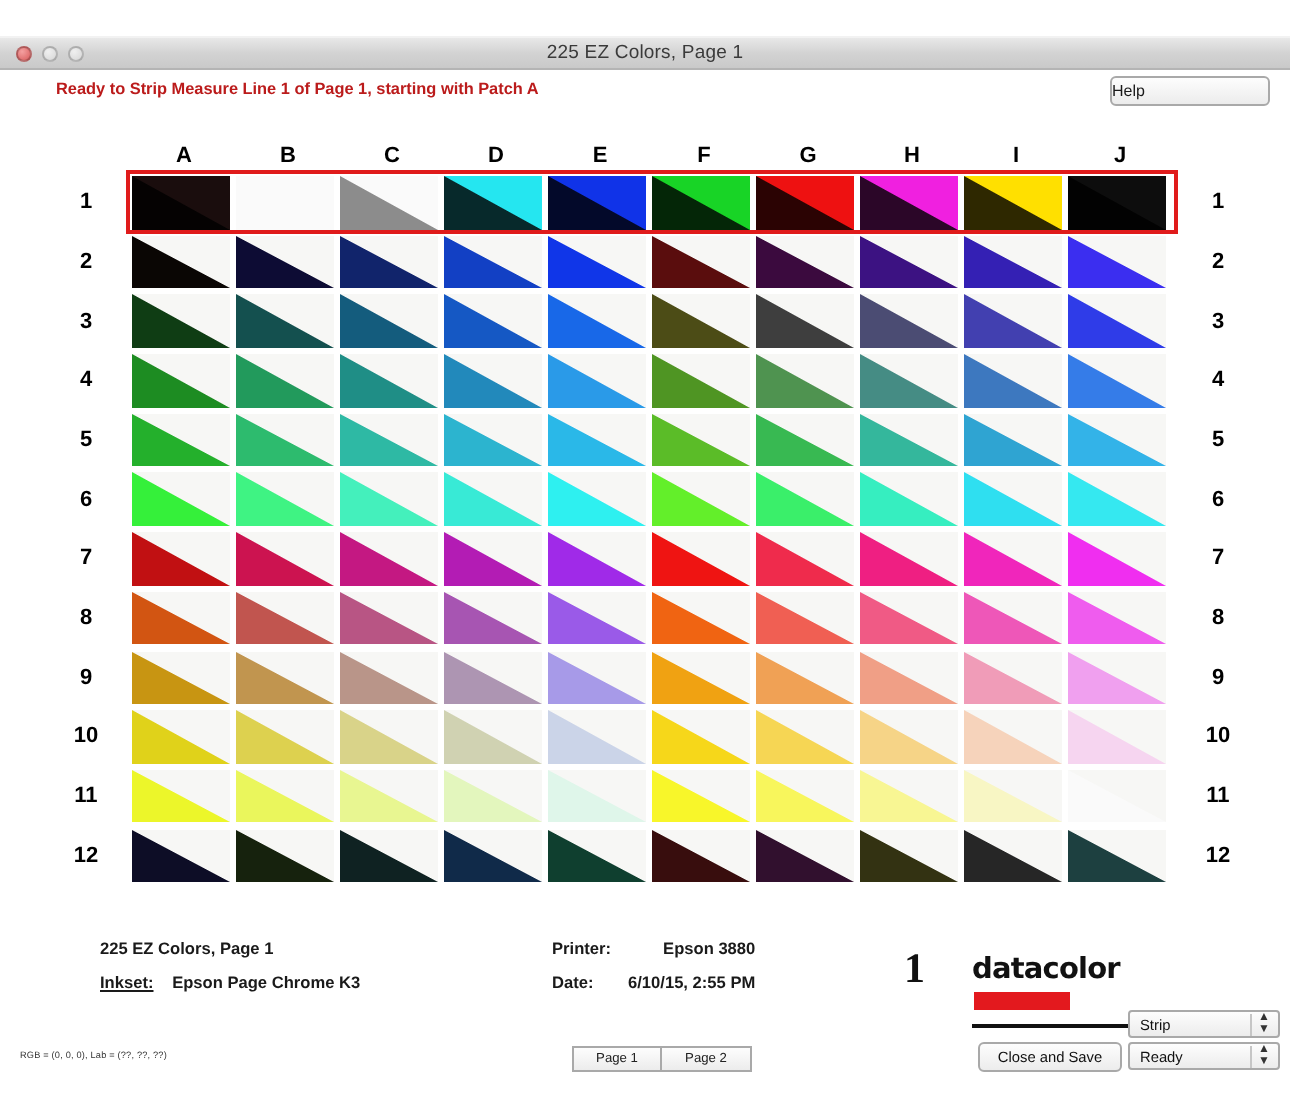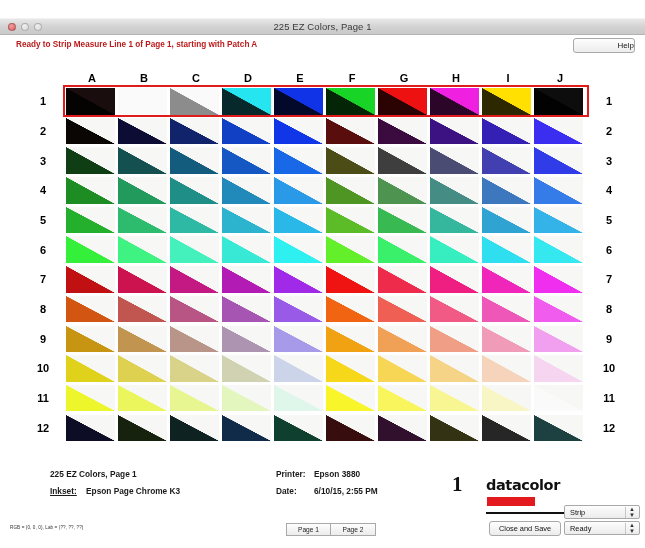--- a/index.html
+++ b/index.html
@@ -58,37 +58,37 @@
 
   
   .statusbar {
     position: absolute;
     left: 0; top: 35px;
     width: 645px; height: 22px;
     background: #ffffff;
   }
   .status-text {
     position: absolute;
-    left: 16px; top: 5px;
+    left: 28px; top: 5px;
     font-size: 8.2px;
     font-weight: bold;
     color: #bb1b1b;
     white-space: nowrap;
     text-align: center;
   }
   .help-button {
     position: absolute;
     right: 10px; top: 3px;
-    width: 62px; height: 15px;
+    width: 80px; height: 15px;
     background: linear-gradient(to bottom, #fdfdfd, #ececec);
     border: 1px solid #a9a9a9;
     border-radius: 3px;
     font-size: 8px;
     color: #1a1a1a;
-    text-align: right;
+    text-align: left;
     line-height: 13px;
     cursor: pointer;
   }
 
   
   .chart-area {
     position: absolute;
     left: 0; top: 58px;
     width: 645px; height: 460px;
     background: #ffffff;
@@ -181,21 +181,21 @@
   .info-left .val { display: inline-block; margin-left: 7px; }
 
   .info-right {
     position: absolute;
     left: 276px; top: 6px;
     font-size: 8.3px;
     font-weight: bold;
     color: #1a1a1a;
     line-height: 17px;
   }
-  .info-right .row { display: flex; }
+  .info-right .row { display: flex; justify-content: space-between; }
   .info-right .lbl { width: 38px; }
   .info-right .val { }
 
   .page-big-num {
     position: absolute;
     left: 452px; top: 472px;
     font-size: 21px;
     font-weight: bold;
     color: #111;
     font-family: "Liberation Serif", serif;

